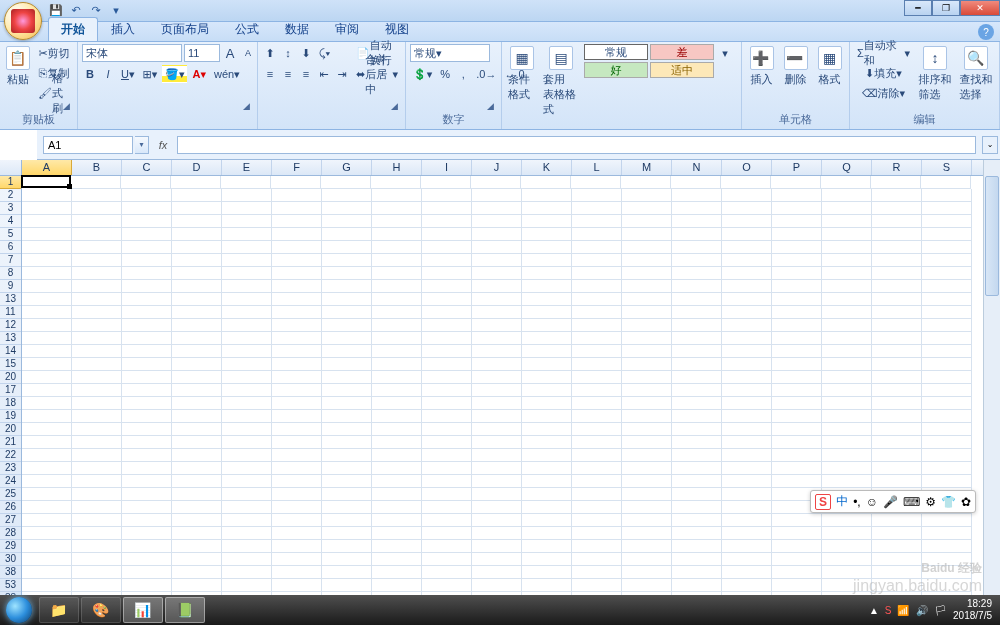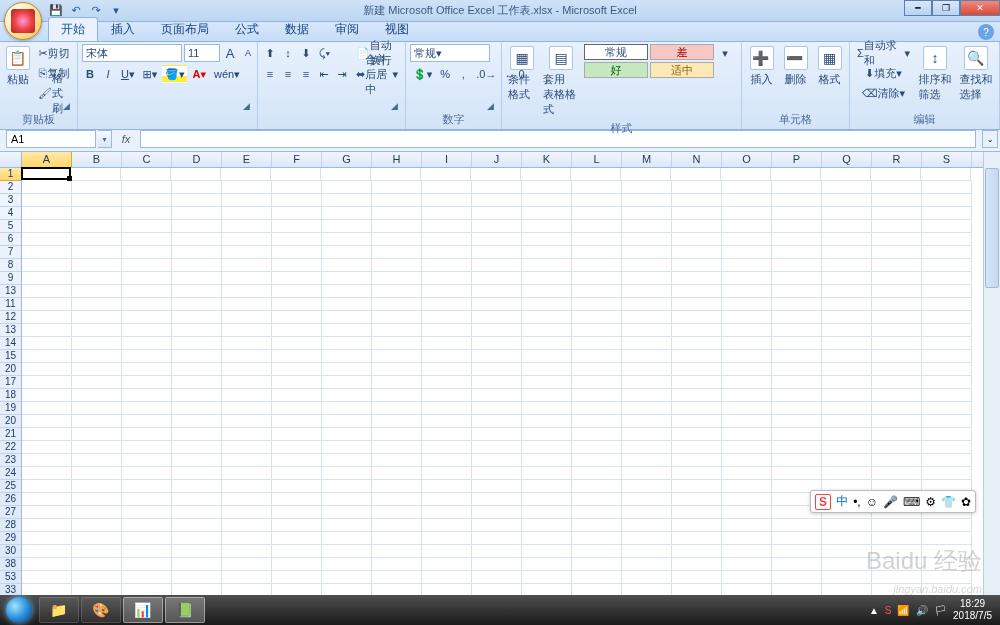--- a/index.html
+++ b/index.html
@@ -12,21 +12,21 @@
 .qat { margin-left: 48px; display: flex; gap: 4px; align-items: center; }
 .qat-btn { width: 16px; height: 16px; display:flex; align-items:center; justify-content:center; color:#2a5a9a; cursor:pointer; }
 .title-text { position:absolute; left:50%; transform:translateX(-50%); color:#3b5a82; font-size:11px; }
 .win-btns { position:absolute; right:0; top:0; display:flex; }
 .win-btn { width:28px; height:16px; border:1px solid #5a7fb0; display:flex; align-items:center; justify-content:center; font-size:9px; background:linear-gradient(#d9e8fa,#b9d3f0); }
 .win-btn.close { background:linear-gradient(#f08a7d,#d94a38); color:#fff; width:40px; }
 
 
 .tabstrip { height: 20px; background: linear-gradient(#d7e7fb,#c7ddf6); display:flex; align-items:flex-end; padding-left:48px; border-bottom:1px solid #8db4e3; position:relative; }
 .tab { padding: 3px 12px; color:#15428b; font-size:12px; cursor:pointer; border:1px solid transparent; border-bottom:none; }
-.tab.active { background:#e8f1fc; border-color:#8db4e3; border-radius:3px 3px 0 0; color:#115599; }
+.tab.active { background:#e8f1fc; border-color:#8db4e3; border-radius:3px 3px 0 0; color:#115599;font-weight:bold; }
 .help-btn { position:absolute; right:6px; top:2px; width:16px; height:16px; border-radius:50%; background:#6aa4e4; color:#fff; display:flex; align-items:center; justify-content:center; font-size:10px; }
 
 
 .ribbon { height: 88px; background: linear-gradient(#e8f1fc,#d3e4f8); border-bottom:1px solid #8db4e3; display:flex; }
 .group { border-right:1px solid #b4cdec; display:flex; flex-direction:column; padding:2px 4px 0; position:relative; }
 .group-label { text-align:center; font-size:11px; color:#4a6a9a; padding:2px 0; }
 .group-body { flex:1; display:flex; align-items:flex-start; gap:3px; }
 .big-btn { width:36px; display:flex; flex-direction:column; align-items:center; gap:2px; font-size:11px; color:#2a4a7a; padding:2px; }
 .big-btn .ico { width:24px; height:24px; background:#fff; border:1px solid #aac4e6; border-radius:2px; display:flex; align-items:center; justify-content:center; font-size:14px; }
 .col { display:flex; flex-direction:column; gap:2px; font-size:11px; color:#2a4a7a; }
@@ -36,21 +36,21 @@
 .font-name { width:100px; } .font-size { width:36px; }
 .num-fmt { width:80px; }
 .style-box { width:64px; height:16px; border:1px solid #aaa; display:flex; align-items:center; justify-content:center; font-size:11px; }
 .style-normal { background:#fff; border:1px solid #666; }
 .style-bad { background:#f7c7c3; color:#900; }
 .style-good { background:#c6e8c0; color:#060; }
 .style-neutral { background:#fde8b8; color:#8a6200; }
 .dlg-launcher { position:absolute; right:2px; bottom:16px; width:12px; height:12px; font-size:9px; color:#4a6a9a; }
 
 
-.fmlbar { height:22px; background:#e8f1fc; border-bottom:1px solid #9bb9dd; display:flex; align-items:flex-start; }
+.fmlbar { height:30px; background:#e8f1fc; border-bottom:1px solid #9bb9dd; display:flex; align-items:center;margin-left:37px; }
 .namebox { width:90px; height:18px; border:1px solid #9bb9dd; background:#fff; margin:0 2px 0 6px; display:flex; align-items:center; padding:0 4px; font-size:11px; }
 .namebox-dd { width:14px; height:18px; border:1px solid #9bb9dd; border-left:none; background:linear-gradient(#f5f9fe,#d9e8fa); display:flex; align-items:center; justify-content:center; font-size:8px; color:#4a6a9a; }
 .fx-btn { width:20px; height:18px; margin:0 4px; font-style:italic; color:#555; display:flex; align-items:center; justify-content:center; font-size:11px; }
 .fml-input { flex:1; height:18px; border:1px solid #9bb9dd; background:#fff; margin-right:6px; }
 .fml-expand { width:16px; height:18px; border:1px solid #9bb9dd; background:#e8f1fc; margin-right:2px; display:flex; align-items:center; justify-content:center; font-size:8px; }
 
 
 .grid-area { position:relative; height: 446px; overflow:hidden; }
 .corner { position:absolute; left:0; top:0; width:22px; height:16px; background:linear-gradient(#f0f5fc,#dce8f7); border-right:1px solid #9bb9dd; border-bottom:1px solid #9bb9dd; }
 .col-headers { position:absolute; left:22px; top:0; right:17px; height:16px; display:flex; background:linear-gradient(#f0f5fc,#dce8f7); border-bottom:1px solid #9bb9dd; }
@@ -85,42 +85,41 @@
 .zoom-slider { width:100px; height:4px; background:#bcd; margin:0 6px; position:relative; }
 .zoom-slider::before { content:""; position:absolute; left:50%; top:-4px; width:8px; height:12px; background:#e8f1fc; border:1px solid #888; border-radius:2px; transform:translateX(-50%); }
 
 
 .taskbar { position:absolute; left:0; right:0; bottom:0; height:30px; background:linear-gradient(#4f4f4f,#1a1a1a); display:flex; align-items:center; }
 .start-orb { width:38px; height:30px; display:flex; align-items:center; justify-content:center; }
 .start-orb div { width:26px; height:26px; border-radius:50%; background:radial-gradient(circle at 35% 35%,#9fe4ff,#2d8fdd,#0a3a6a); box-shadow:0 0 6px rgba(120,200,255,.8); }
 .tb-item { width:40px; height:26px; margin:0 1px; border:1px solid rgba(255,255,255,.15); border-radius:2px; background:rgba(255,255,255,.08); display:flex; align-items:center; justify-content:center; font-size:14px; }
 .tb-item.active { background:rgba(255,255,255,.25); border-color:rgba(255,255,255,.4); }
 .tray { margin-left:auto; display:flex; align-items:center; gap:6px; padding:0 8px; color:#fff; font-size:10px; }
-.clock { text-align:center; line-height:12px; }
-
-
-.watermark { position:absolute; right:18px; bottom:48px; color:rgba(180,180,180,.6); font-size:24px; font-weight:normal; pointer-events:none; }
-.wm2 { position:absolute; right:18px; bottom:30px; color:rgba(180,180,180,.55); font-size:11px; font-style:italic; }
+.clock { text-align:right; line-height:12px; }
+
+
+.watermark { position:absolute; right:18px; bottom:48px; color:rgba(180,180,180,.6); font-size:12px; font-weight:bold; pointer-events:none; }
+.wm2 { position:absolute; right:18px; bottom:30px; color:rgba(180,180,180,.55); font-size:16px; }
 
 
 .ime-bar { position:absolute; right:24px; top:490px; background:#fff; border:1px solid #bbb; border-radius:3px; padding:2px 4px; display:flex; gap:5px; align-items:center; box-shadow:0 1px 4px rgba(0,0,0,.2); font-size:12px; }
 .ime-ico { width:16px; height:16px; display:flex; align-items:center; justify-content:center; color:#e44; font-weight:bold; }
 </style>
 </head>
 <body>
 
 <div class="titlebar">
   <div class="office-btn"></div>
   <div class="qat">
     <div class="qat-btn">💾</div>
     <div class="qat-btn">↶</div>
     <div class="qat-btn">↷</div>
     <div class="qat-btn">▾</div>
   </div>
-  <div class="title-text">新建 Microsoft Office Excel 工作表.xlsx - Microsoft Excel</div>
   <div class="win-btns">
     <div class="win-btn">━</div>
     <div class="win-btn">❐</div>
     <div class="win-btn close">✕</div>
   </div>
 </div>
 
 <div class="tabstrip">
   <div class="tab active">开始</div>
   <div class="tab">插入</div>
@@ -239,21 +238,20 @@
           <div class="style-box style-normal">常规</div>
           <div class="style-box style-bad">差</div>
         </div>
         <div class="row">
           <div class="style-box style-good">好</div>
           <div class="style-box style-neutral">适中</div>
         </div>
       </div>
       <div class="sm-btn">▾</div>
     </div>
-    <div class="group-label">样式</div>
   </div>
 
   <div class="group" style="width:108px">
     <div class="group-body">
       <div class="big-btn" style="width:32px">
           <div class="ico">➕</div>
           <span>插入</span>
         </div>
       <div class="big-btn" style="width:32px">
           <div class="ico">➖</div>

